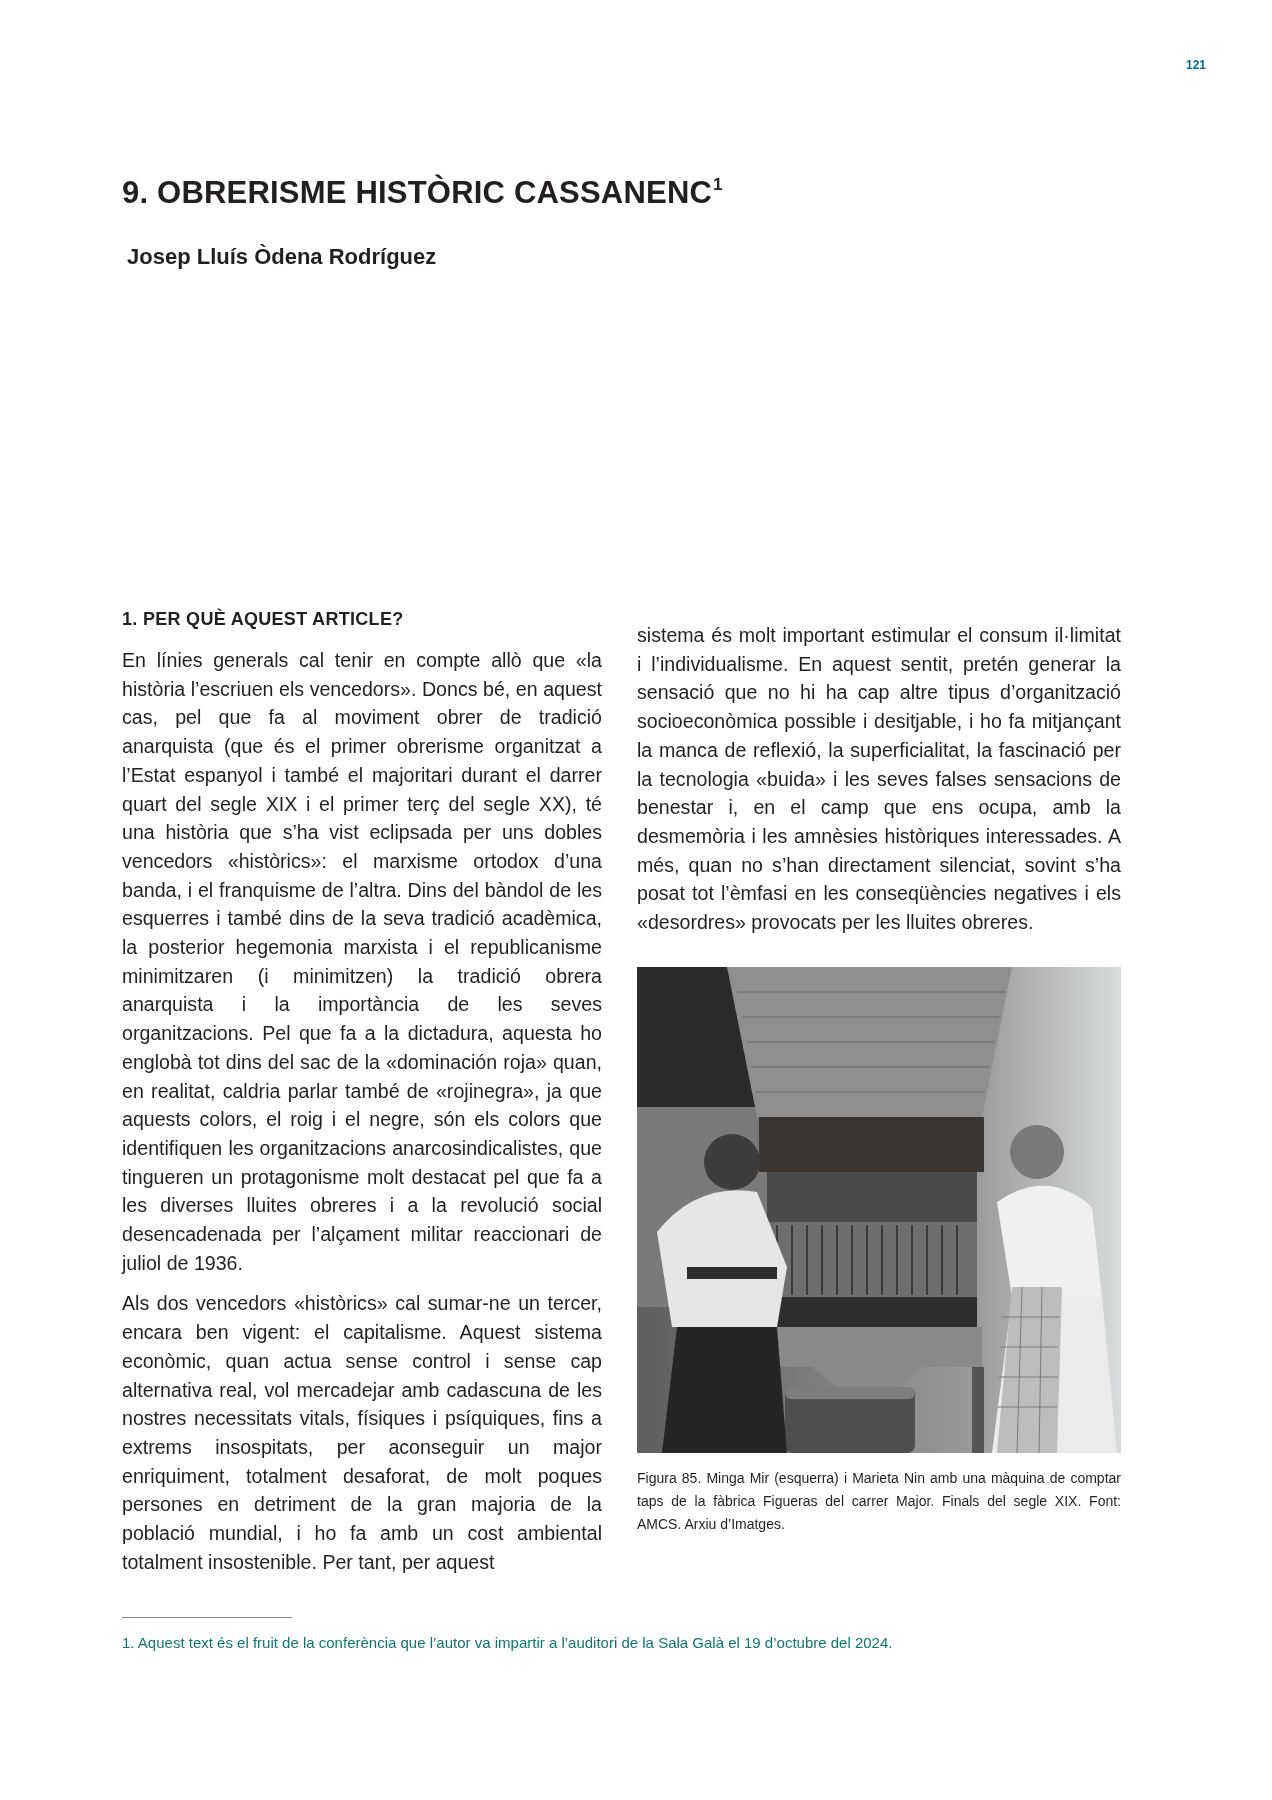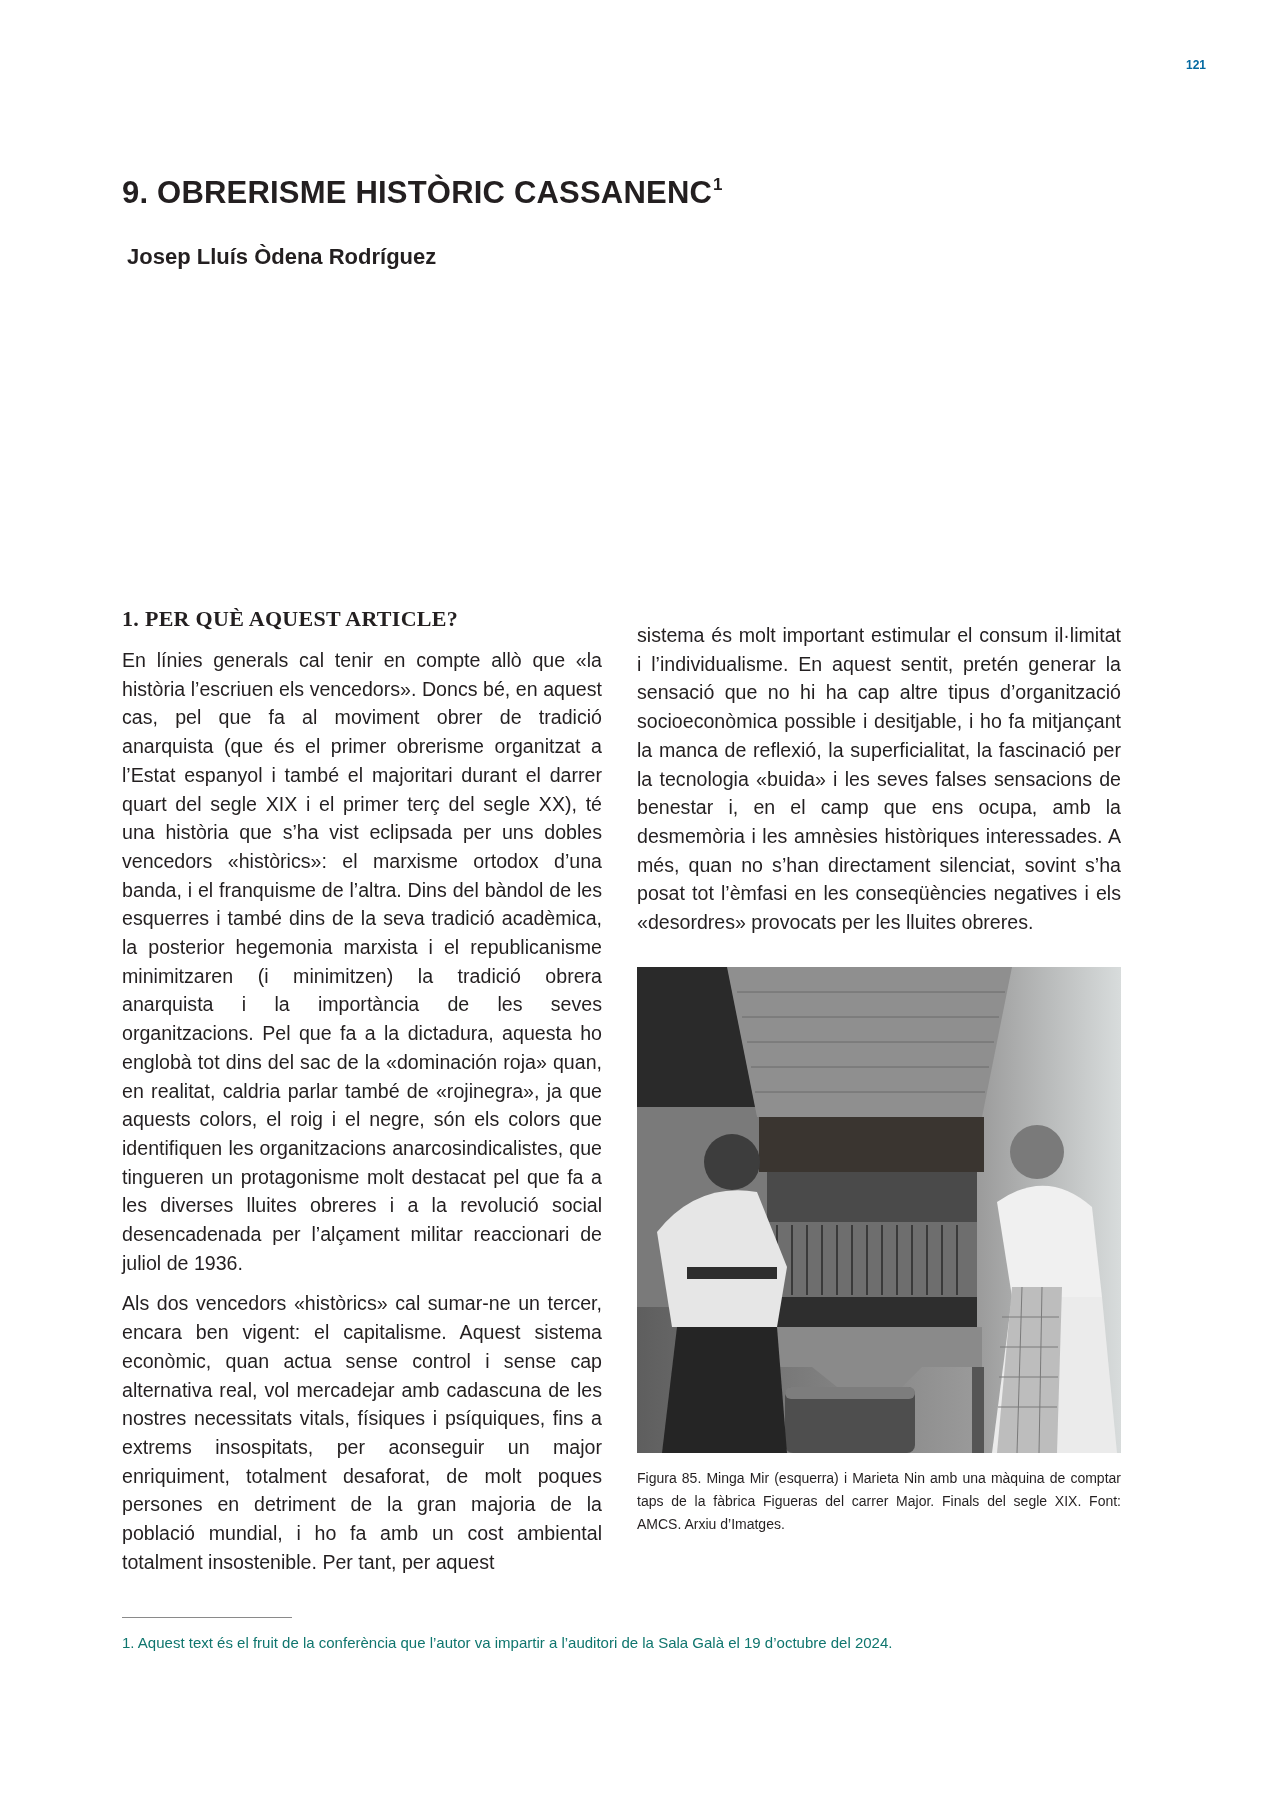--- a/index.html
+++ b/index.html
@@ -22,23 +22,22 @@
       font-size: 22px; font-weight: bold; margin: 12px; white-space: nowrap;
     }
     .col {
       position: absolute; top: 604px; width: 480px;
       font-size: 19.6px; line-height: 28.7px; text-align: justify;
       hyphens: manual;
     }
     .col-left { left: 122px; }
     .col-right { left: 637px; width: 484px; top: 609px; }
     .section-heading {
-      font-size: 22px; font-weight: 900; margin: 0 0 2px 0; line-height: 30px;
+      font-size: 18px; font-weight: 900; margin: 0 0 2px 0; line-height: 30px;
       letter-spacing: 0.3px;
-      font-family: Liberation Serif, serif;
     }
     .para { margin: 12px 0 7px 0; }
     .figure {
       position: absolute; left: 637px; top: 967px; width: 484px; height: 486px;
       background: #8c8c8c; overflow: hidden;
     }
     .figure svg { display: block; width: 100%; height: 100%; }
     .caption {
       position: absolute; left: 637px; top: 1467px; width: 484px;
       font-size: 14px; line-height: 23px; text-align: justify; color: #231f20;

